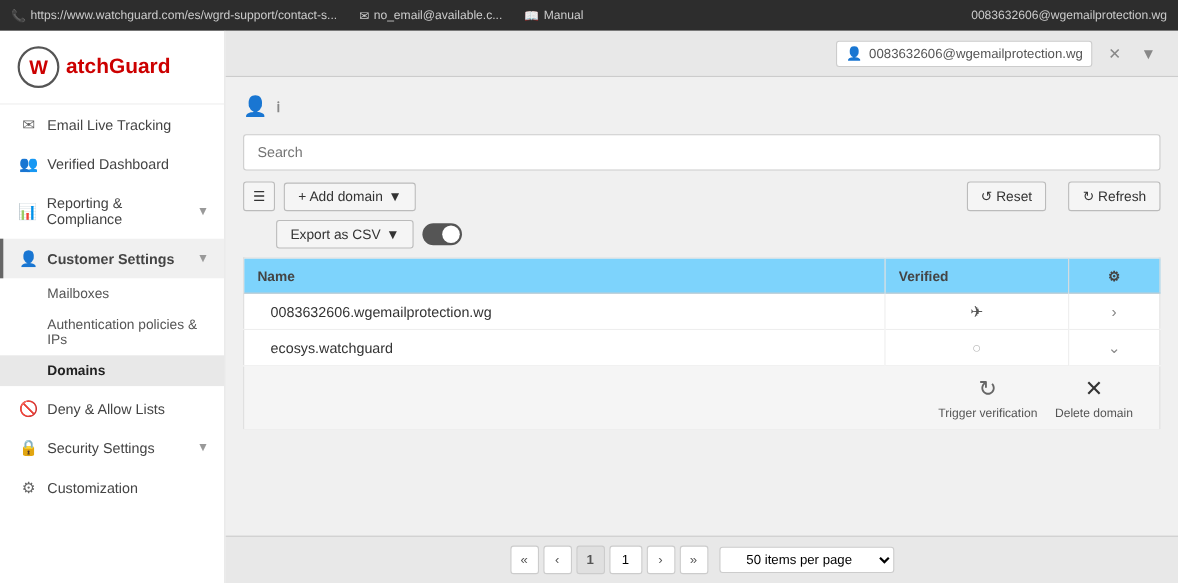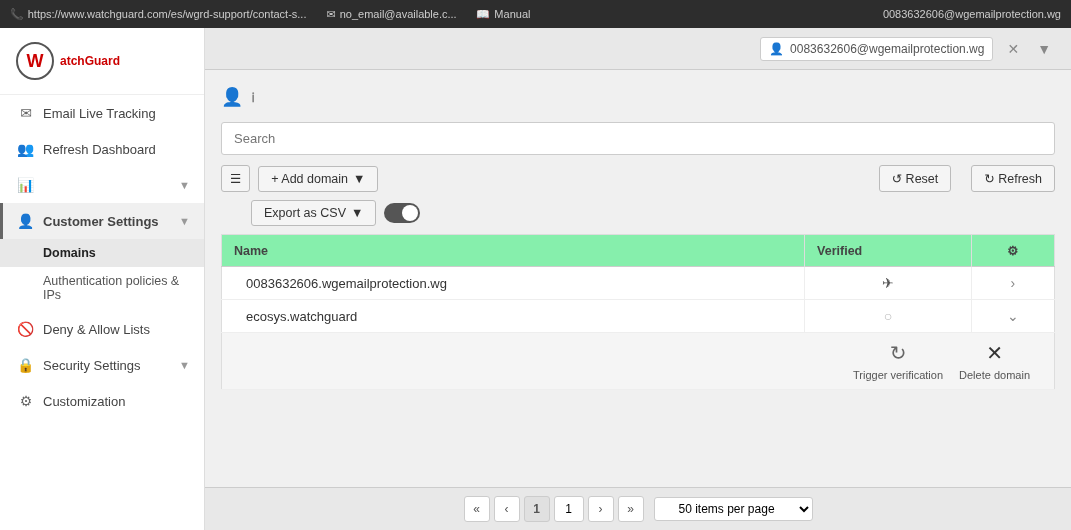--- a/index.html
+++ b/index.html
@@ -37,21 +37,21 @@
       display: flex;
       align-items: center;
     }
     .logo-circle {
       width: 38px; height: 38px;
       border: 2px solid #555;
       border-radius: 50%;
       display: flex; align-items: center; justify-content: center;
       font-size: 18px; font-weight: bold; color: #333; margin-right: 6px;
     }
-    .logo-text { font-size: 12px; font-weight: bold; color: #333; }
+    .logo-text { font-size: 19px; font-weight: bold; color: #333; }
     .logo-text span { color: #c00; }
 
     .nav-item {
       display: flex; align-items: center;
       padding: 10px 14px;
       cursor: pointer;
       color: #444;
       border-left: 3px solid transparent;
       font-size: 13px;
       gap: 8px;
@@ -163,21 +163,21 @@
 
     
     .domain-table {
       width: 100%;
       background: #fff;
       border: 1px solid #ddd;
       border-radius: 3px;
       border-collapse: collapse;
     }
     .domain-table thead tr {
-      background: #86efac;
+      background: #7dd3fc;
       border-bottom: 1px solid #ccc;
     }
     .domain-table thead th {
       padding: 8px 12px;
       text-align: left;
       font-weight: 600;
       font-size: 12.5px;
       color: #444;
       border-right: 1px solid #ddd;
     }
@@ -284,34 +284,36 @@
         <span>atchGuard</span>
       </div>
     </div>
 
     <div class="nav-item">
       <span class="nav-icon">✉</span>
       <span>Email Live Tracking</span>
     </div>
     <div class="nav-item">
       <span class="nav-icon">👥</span>
-      <span>Refresh Dashboard</span>
+      <span>Verified Dashboard</span>
     </div>
     <div class="nav-item">
       <span class="nav-icon">📊</span>
+      <span>Reporting &amp; Compliance</span>
       <span class="chevron">▼</span>
     </div>
     <div class="nav-item active">
       <span class="nav-icon">👤</span>
       <span>Customer Settings</span>
       <span class="chevron">▼</span>
     </div>
 
+    <div class="sub-nav-item">Mailboxes</div>
+    <div class="sub-nav-item">Authentication policies &amp; IPs</div>
     <div class="sub-nav-item active">Domains</div>
-    <div class="sub-nav-item">Authentication policies &amp; IPs</div>
 
     <div class="nav-item" style="margin-top:2px;">
       <span class="nav-icon">🚫</span>
       <span>Deny &amp; Allow Lists</span>
     </div>
     <div class="nav-item">
       <span class="nav-icon">🔒</span>
       <span>Security Settings</span>
       <span class="chevron">▼</span>
     </div>

